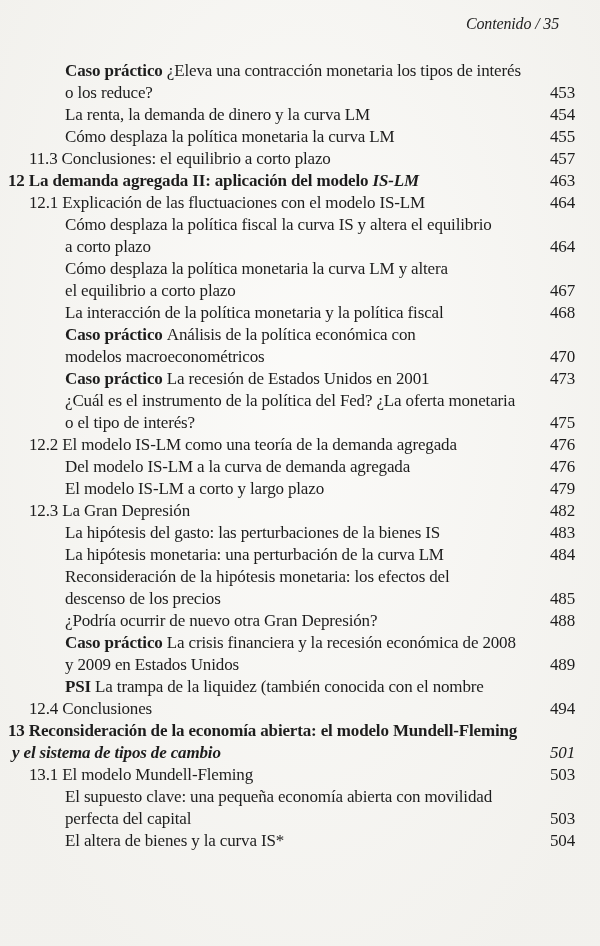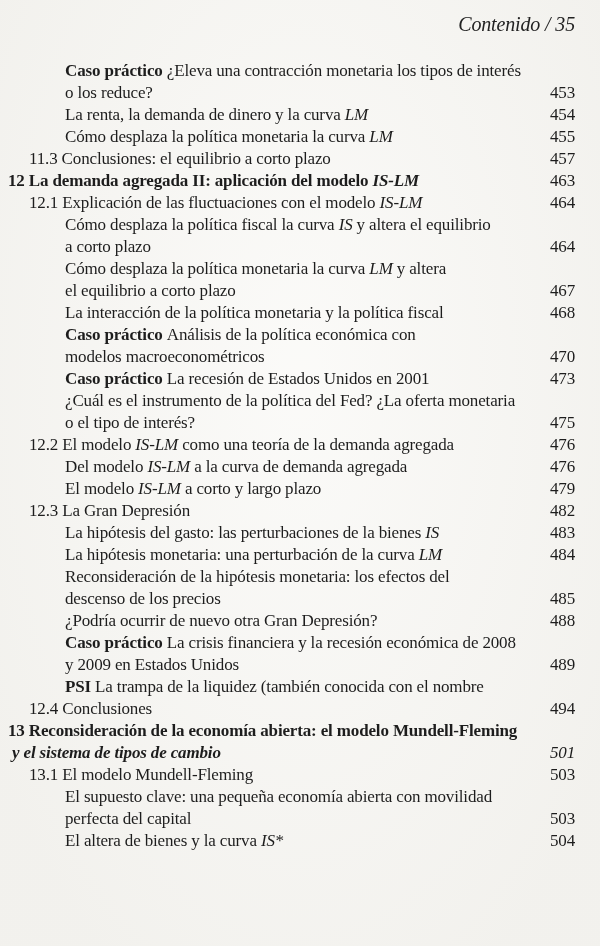--- a/index.html
+++ b/index.html
@@ -22,24 +22,24 @@
       radial-gradient(ellipse at 50% 40%, rgba(255,255,255,0.5), rgba(0,0,0,0.02) 85%),
       #f7f6f2;
     color: #1d1d1d;
     font-family: "Liberation Serif", "DejaVu Serif", serif;
     font-size: 17px;
     letter-spacing: -0.15px;
   }
   .running-head {
     line-height: 20px;
     text-align: right;
-    padding-right: 25px;
+    padding-right: 41px;
     margin-bottom: 26px;
     font-style: italic;
-    font-size: 20px;
+    font-size: 16px;
     color: #222;
   }
   .toc {
     width: 600px;
   }
   .row {
     display: flex;
     align-items: baseline;
     height: 22px;
     line-height: 22px;
@@ -54,21 +54,21 @@
     margin-left: auto;
     padding-left: 8px;
     text-align: right;
   }
   .ind-ch  { padding-left: 8px;  }
   .ind-ch2 { padding-left: 12px; font-style: italic; }
   .ind-sec { padding-left: 29px; }
   .ind-sub { padding-left: 65px; }
   .gap-ch  { }
   .b  { font-weight: bold; }
-  .i  { font-style: italic; }
+  .i  { }
   .bi { font-weight: bold; font-style: italic; }
 </style>
 </head>
 <body>
 
 <div class="page">
   <div class="running-head">Contenido / 35</div>
   <div class="toc">
       <div class="row ind-sub"><span class="txt"><span class="b">Caso práctico </span><span>¿Eleva una contracción monetaria los tipos de interés</span></span><span class="pg"></span></div>
       <div class="row ind-sub"><span class="txt"><span>o los reduce?</span></span><span class="pg">453</span></div>

